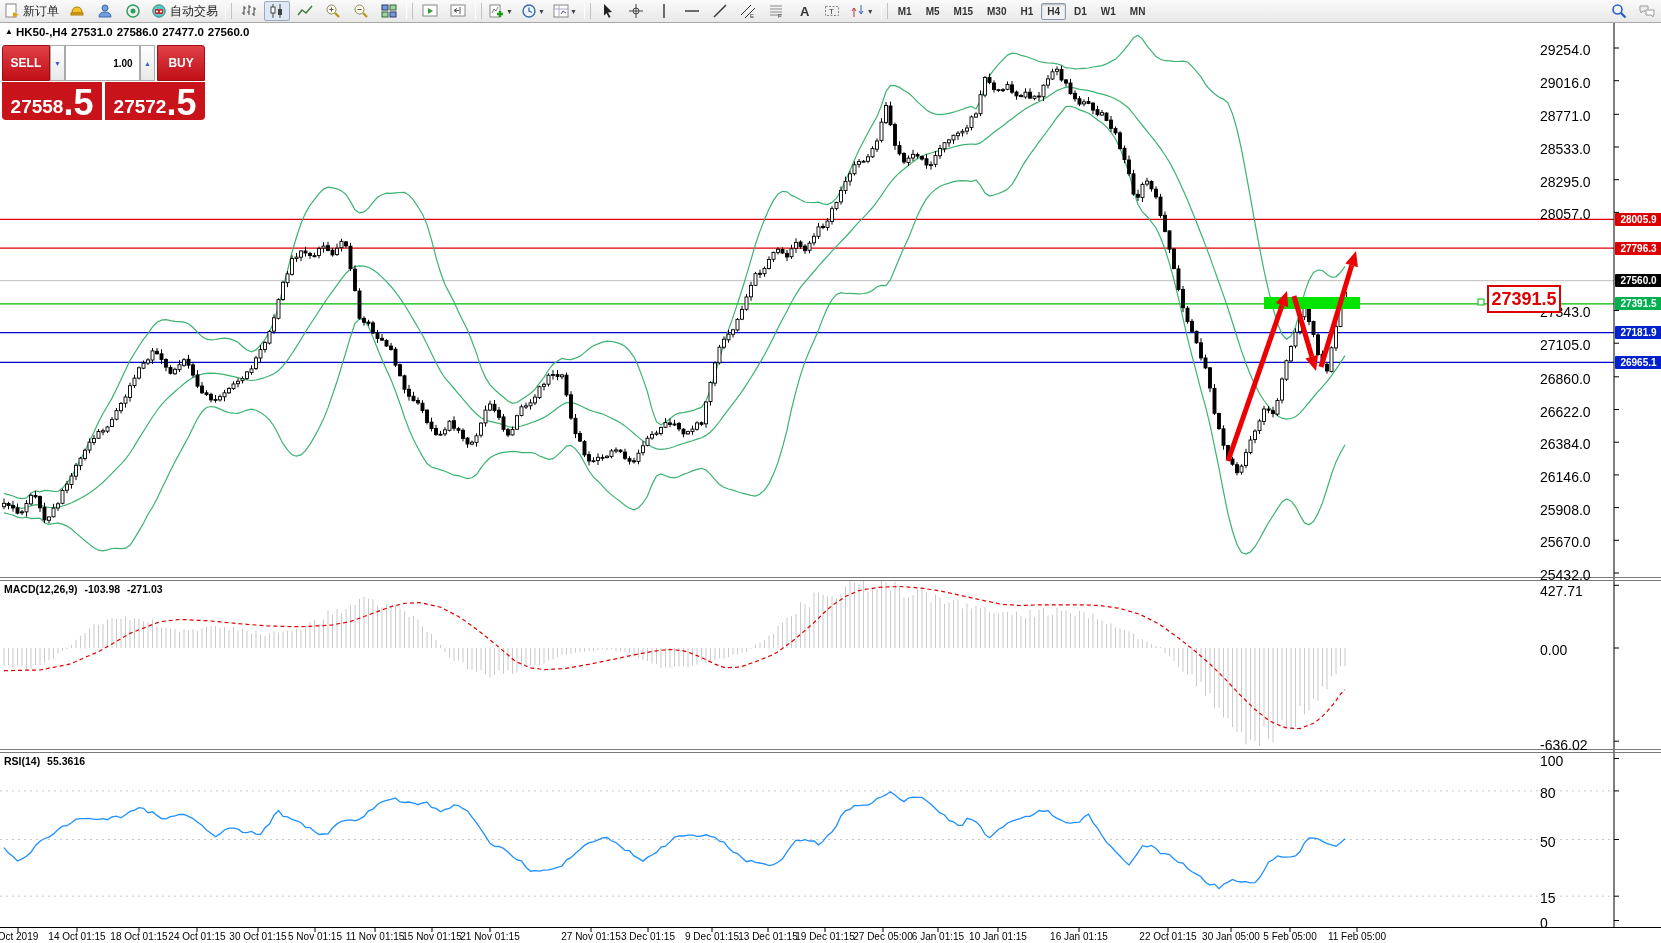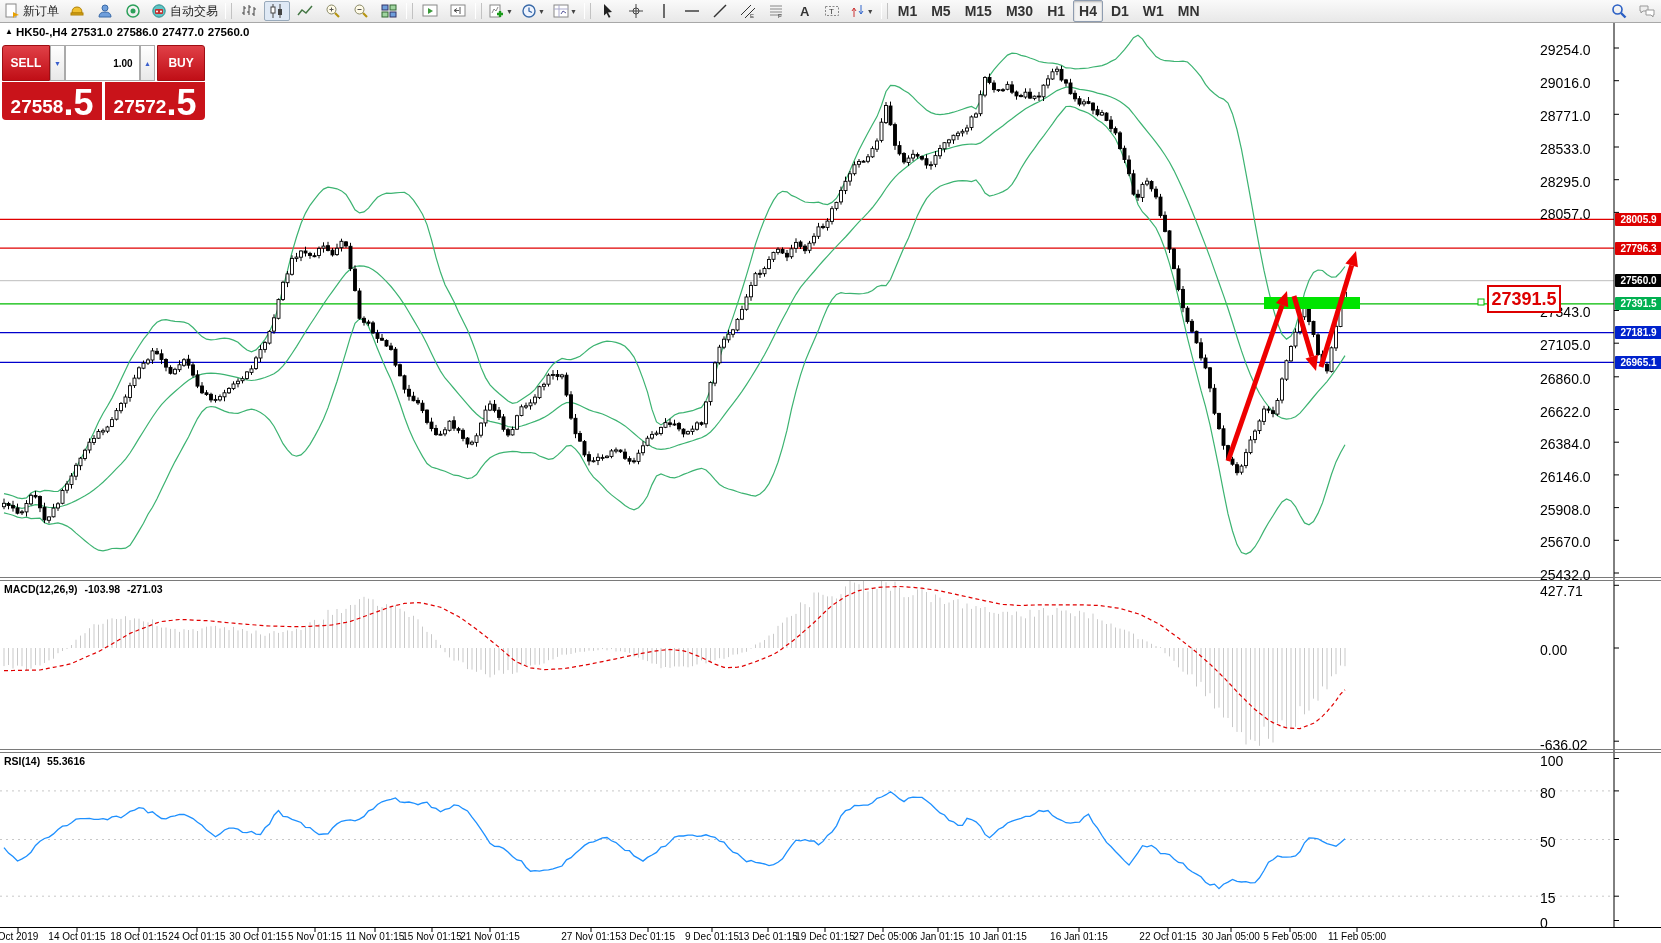--- a/index.html
+++ b/index.html
@@ -9,21 +9,21 @@
   
   #toolbar{position:absolute;left:0;top:0;width:1661px;height:22px;
     background:linear-gradient(#fafafa,#e8e8e8);border-bottom:1px solid #a8a8a8;
     display:flex;align-items:center;z-index:30;}
   .tbtn{height:18px;min-width:20px;display:flex;align-items:center;justify-content:center;
     padding:0 2px;margin:0 1px;border:1px solid transparent;border-radius:2px;color:#333;}
   .tbtn .lbl{font-size:12px;margin-left:3px;color:#222;white-space:nowrap;}
   .tbtn.active{background:#dfe9f5;border:1px solid #9ab;}
   .tsep{width:5px;height:16px;margin:0 3px;border-left:1px solid #fff;border-right:1px solid #c2c2c2;}
   .caret{font-size:7px;color:#444;margin-left:1px;}
-  .tf{font-size:14px;font-weight:bold;color:#333;padding:2px 5px;margin:0 1px;border:1px solid transparent;border-radius:2px;}
+  .tf{font-size:10px;font-weight:bold;color:#333;padding:2px 5px;margin:0 1px;border:1px solid transparent;border-radius:2px;}
   .tf.selected{background:#f3f3f3;border:1px solid #8e9cb0;box-shadow:inset 0 1px 2px rgba(0,0,0,.25);}
   .tb-spacer{flex:1;}
 
   
   #symbolinfo{position:absolute;left:5px;top:26px;font-size:11.5px;font-weight:bold;color:#000;z-index:20;white-space:nowrap;}
   #symbolinfo .tri{font-size:8px;vertical-align:2px;margin-right:3px;}
   #symbolinfo span{margin-right:4px;}
 
   
   #tradepanel{position:absolute;left:2px;top:45px;width:203px;z-index:25;font-family:"Liberation Sans",sans-serif;}

